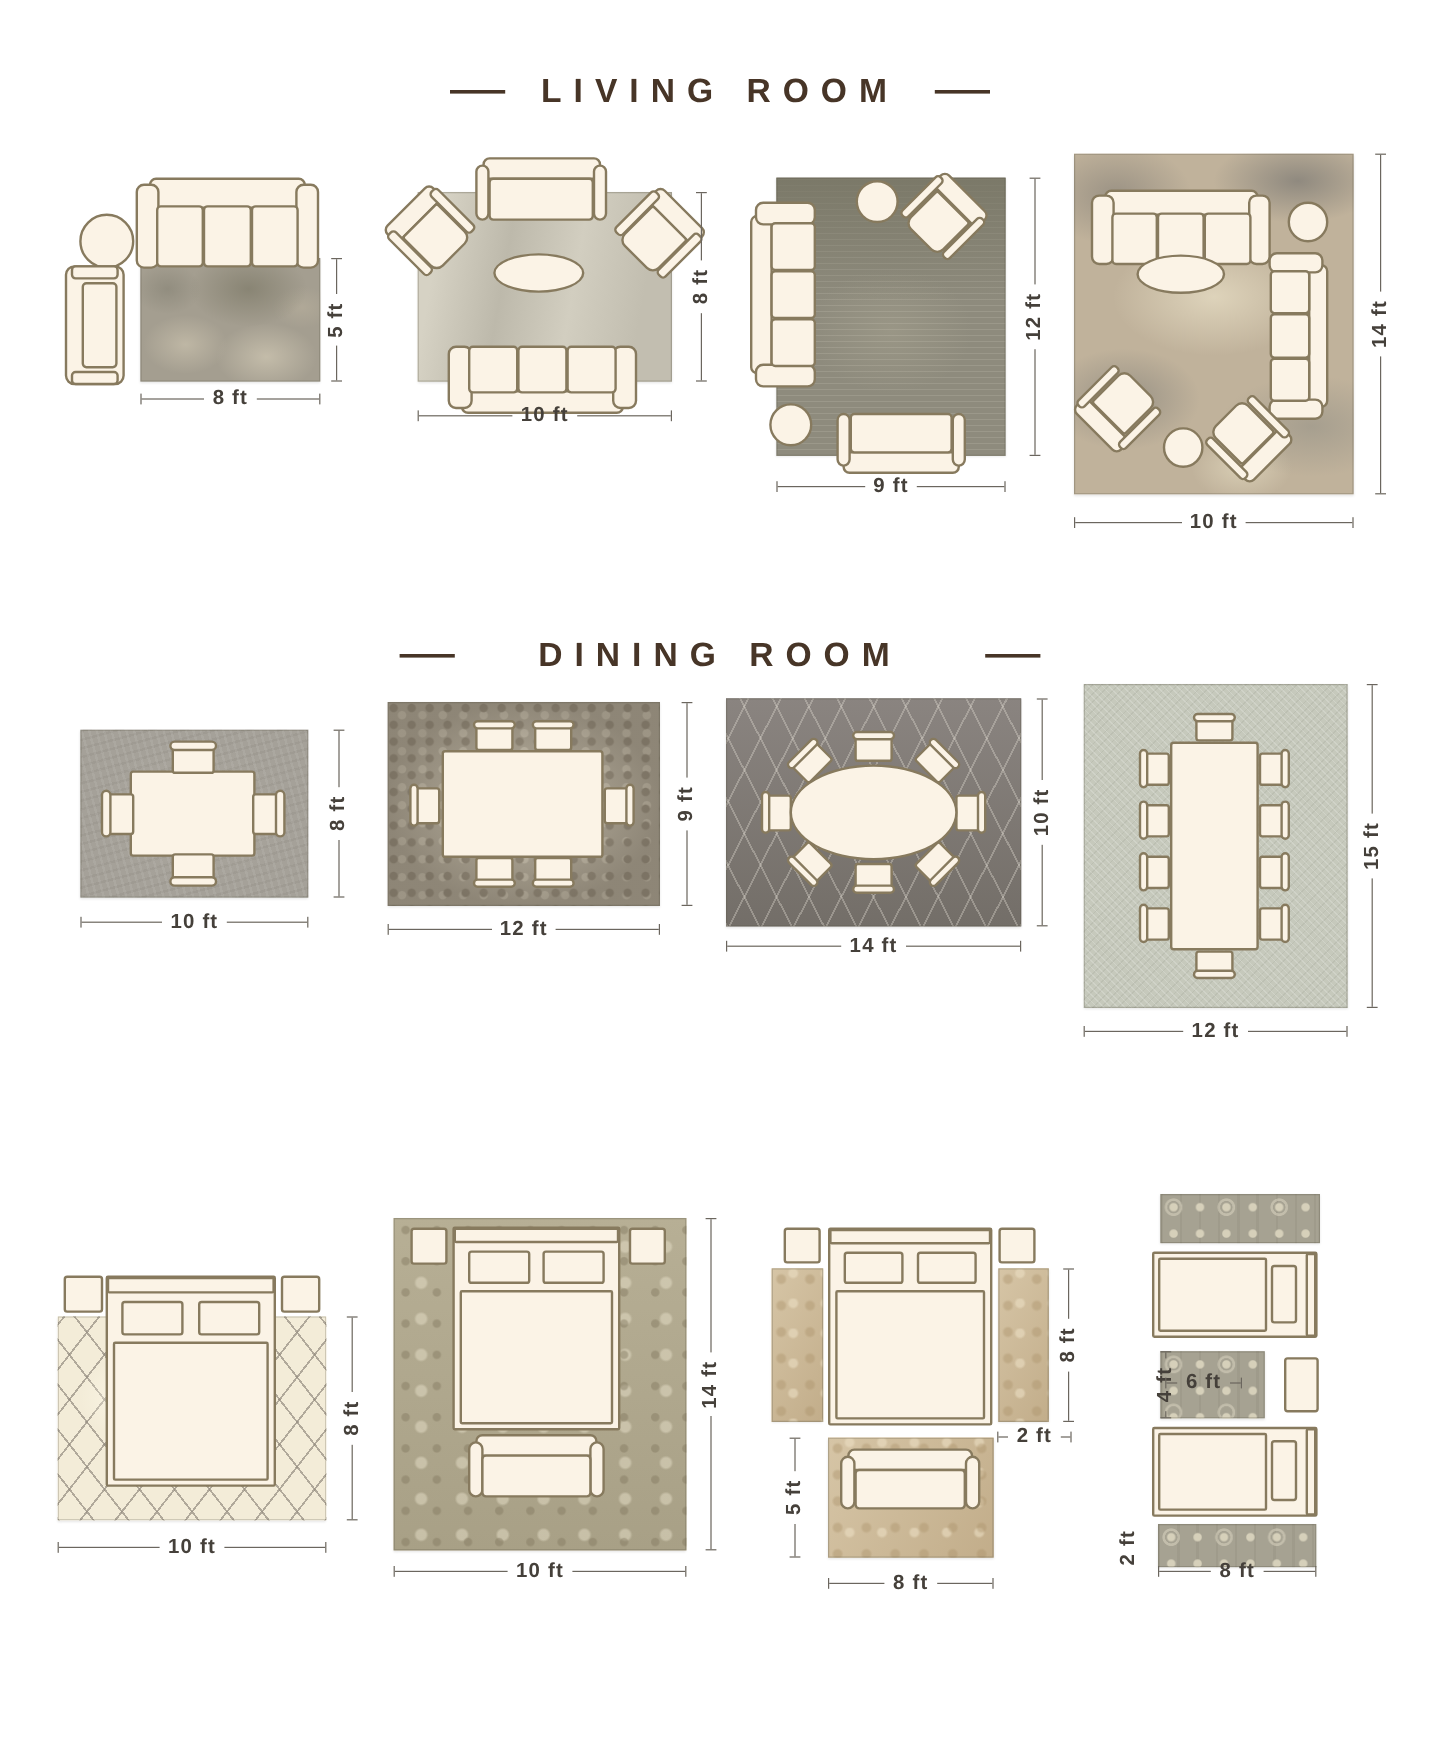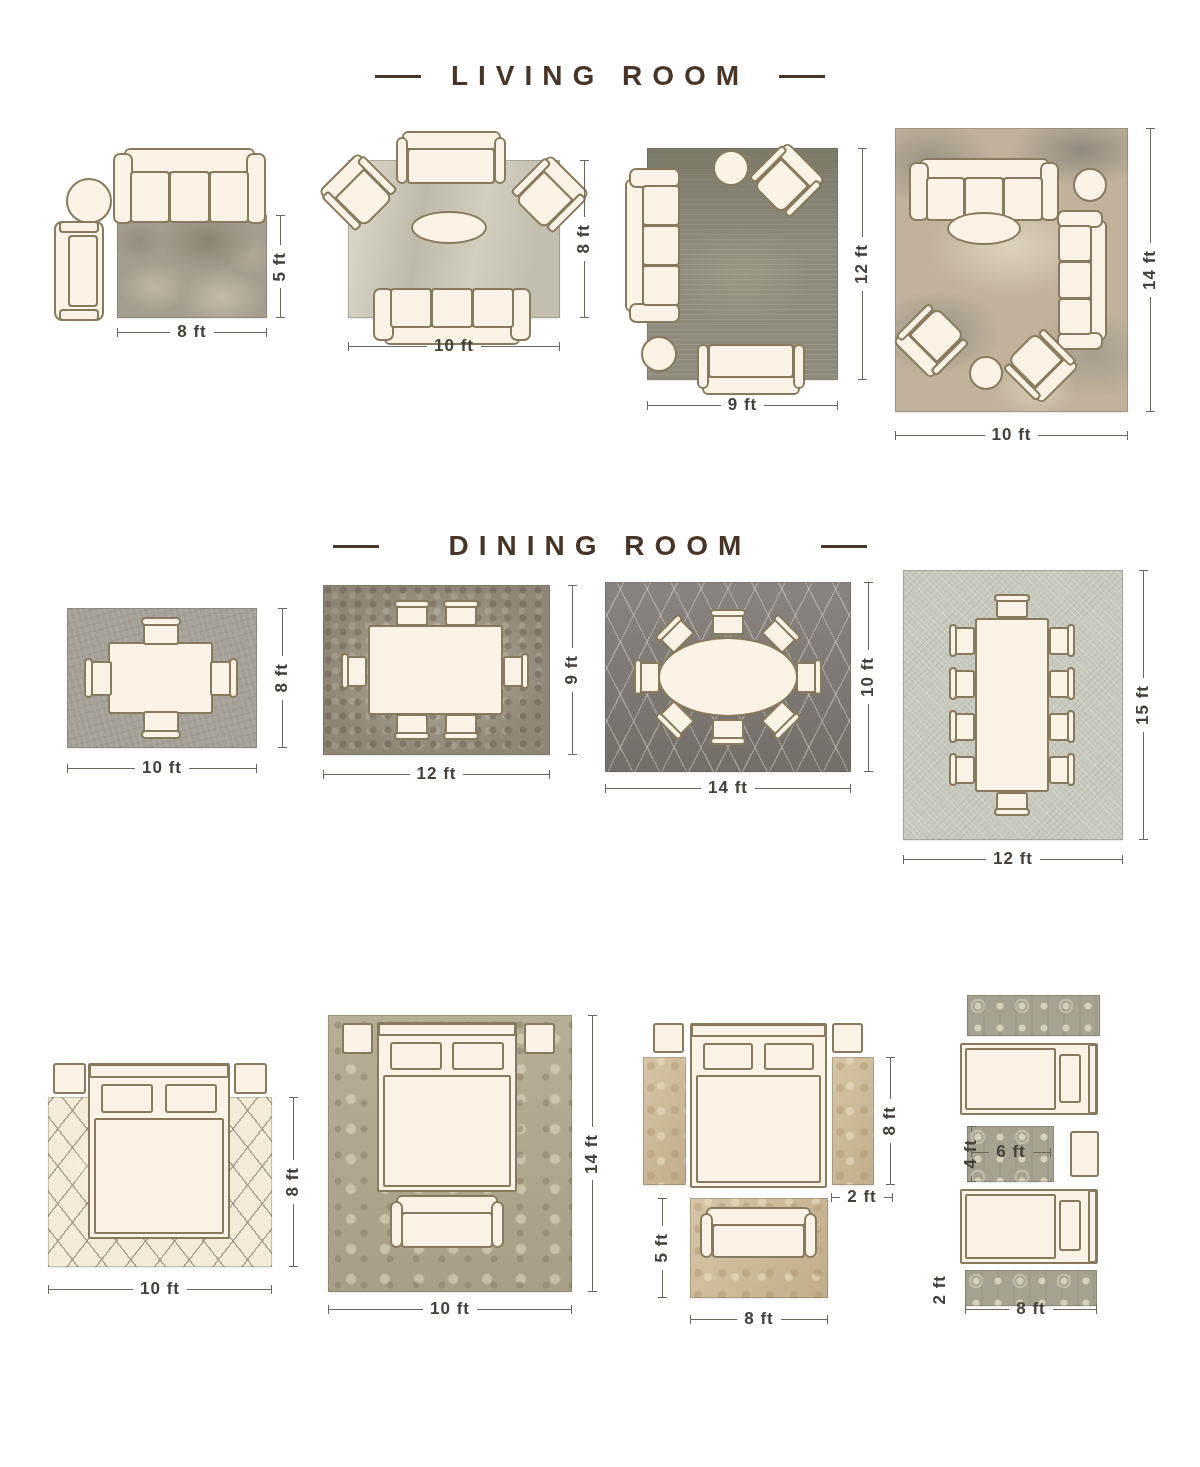--- a/index.html
+++ b/index.html
@@ -625,21 +625,21 @@
         <i class="p bbody"></i>
     </div>
     <div class="rug rug-br4" style="left:50px;top:285px;width:132px;height:36px;"></div>
     <div class="dim dim-v" style="left:47px;top:141px;height:56px;">
       <i class="tk"></i>
         <i class="ln"></i>
         <span class="lb">4 ft</span>
         <i class="ln"></i>
         <i class="tk"></i>
     </div>
-    <div class="dim dim-h" style="left:56px;top:158px;width:80px;">
+    <div class="dim dim-h" style="left:56px;top:158px;width:64px;">
       <i class="tk"></i>
         <i class="ln"></i>
         <span class="lb">6 ft</span>
         <i class="ln"></i>
         <i class="tk"></i>
     </div>
     <div class="dim dim-v" style="left:16px;top:283px;height:40px;">
       <i class="tk"></i>
         <i class="ln"></i>
         <span class="lb">2 ft</span>

